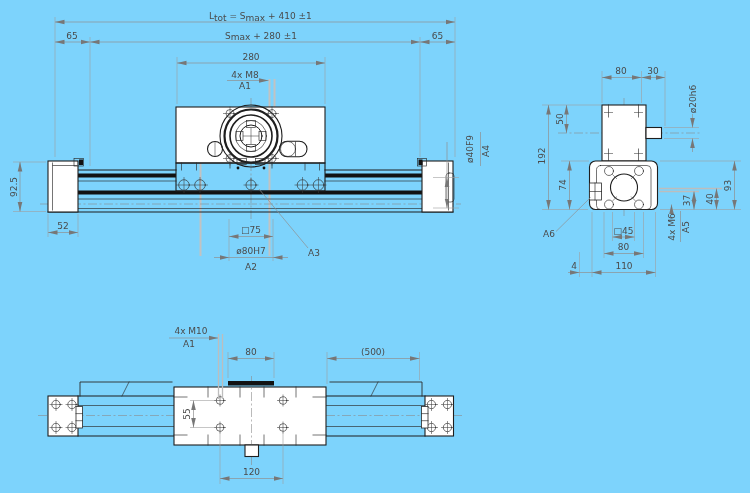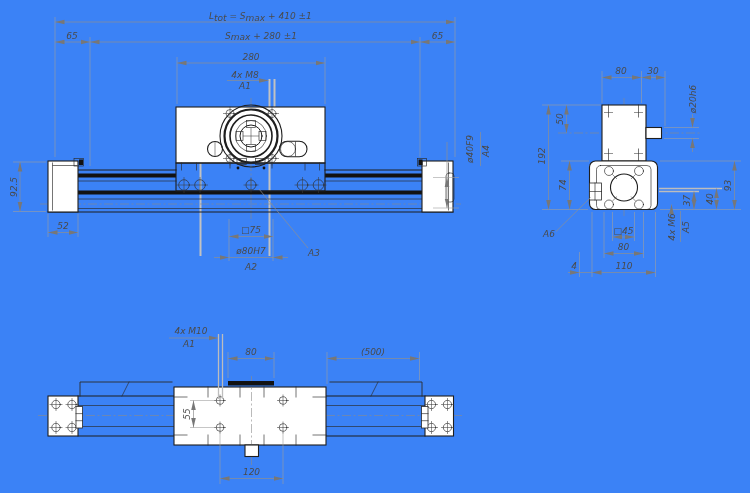--- a/index.html
+++ b/index.html
@@ -1,16 +1,16 @@
 <!DOCTYPE html>
 <html><head>
 <meta charset="utf-8">
 <style>
   html,body{margin:0;padding:0;background:#fff;}
-  .canvas{position:relative;width:750px;height:493px;background:#3b82f6;overflow:hidden;font-style:italic;}
+  .canvas{position:relative;width:750px;height:493px;background:#7dd3fc;overflow:hidden;}
   svg{position:absolute;left:0;top:0;}
   svg text{font-family:"DejaVu Sans",sans-serif;font-size:9px;fill:#4a4a4a;}
   .ln{stroke:#1e1e1e;stroke-width:1.1;fill:none;stroke-linecap:square;}
   .lnf{stroke:#1e1e1e;stroke-width:1.1;fill:#ffffff;stroke-linecap:square;}
   .lt{stroke:#2a2a2a;stroke-width:0.65;fill:none;stroke-linecap:square;}
   .ltf{stroke:#2a2a2a;stroke-width:0.8;fill:#ffffff;}
   .xc{stroke:#3a3a3a;stroke-width:0.55;fill:none;}
   .blk{fill:#121212;stroke:none;}
   .cl{stroke:#8c8c8c;stroke-width:0.6;fill:none;stroke-dasharray:9 2.5 2 2.5;}
   .dim{stroke:#8f8f8f;stroke-width:0.7;fill:none;}

